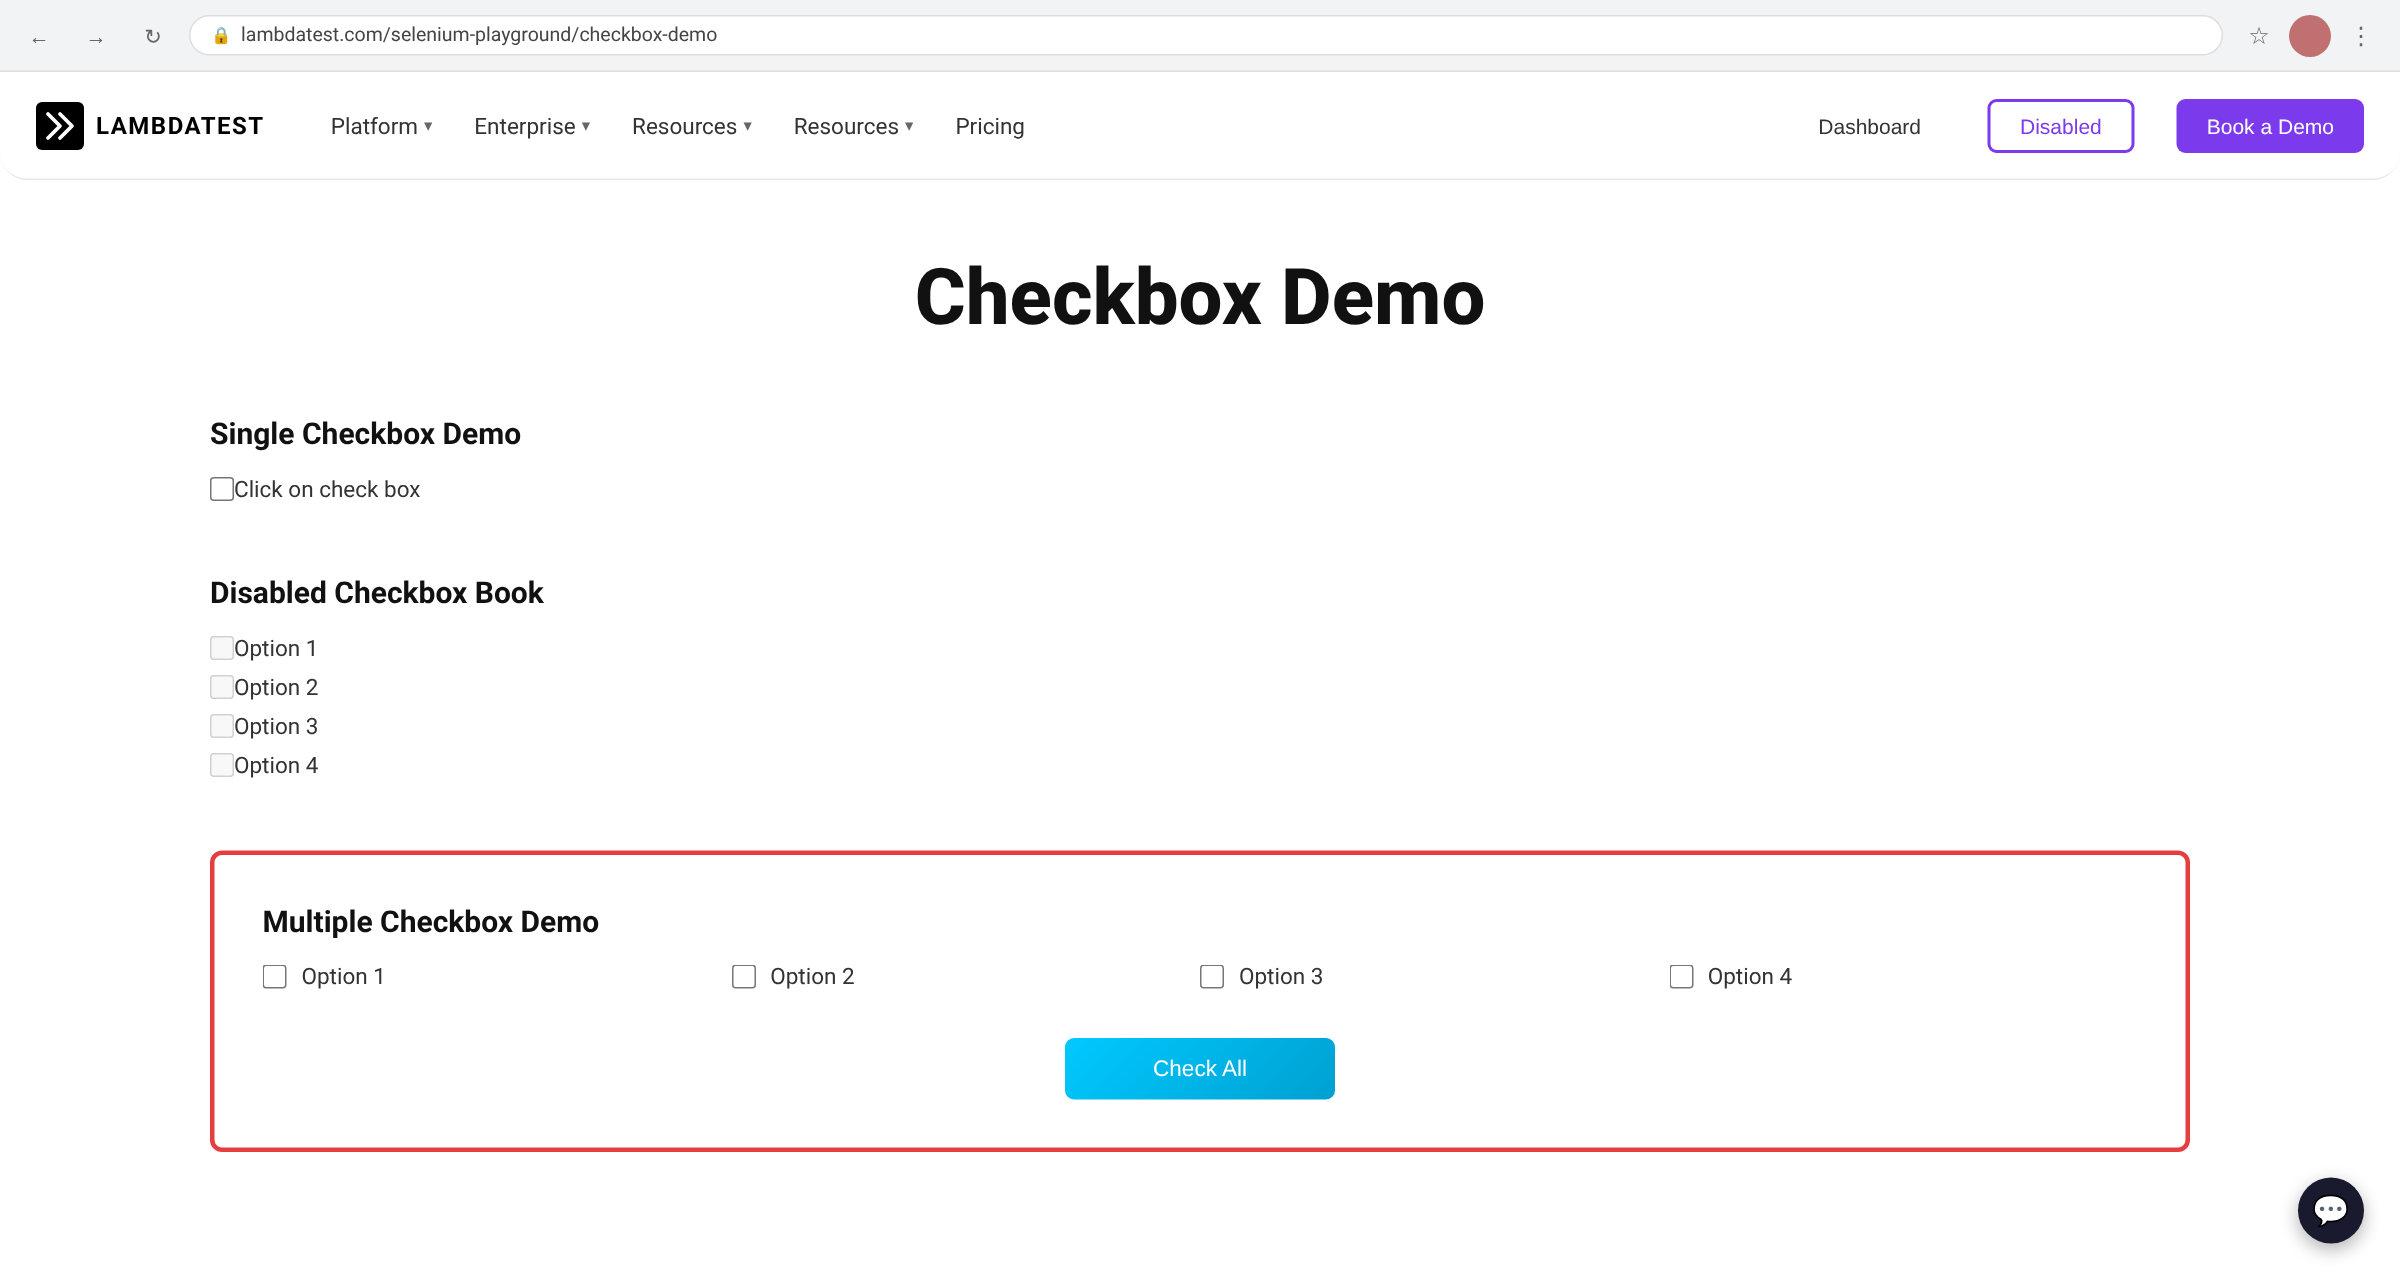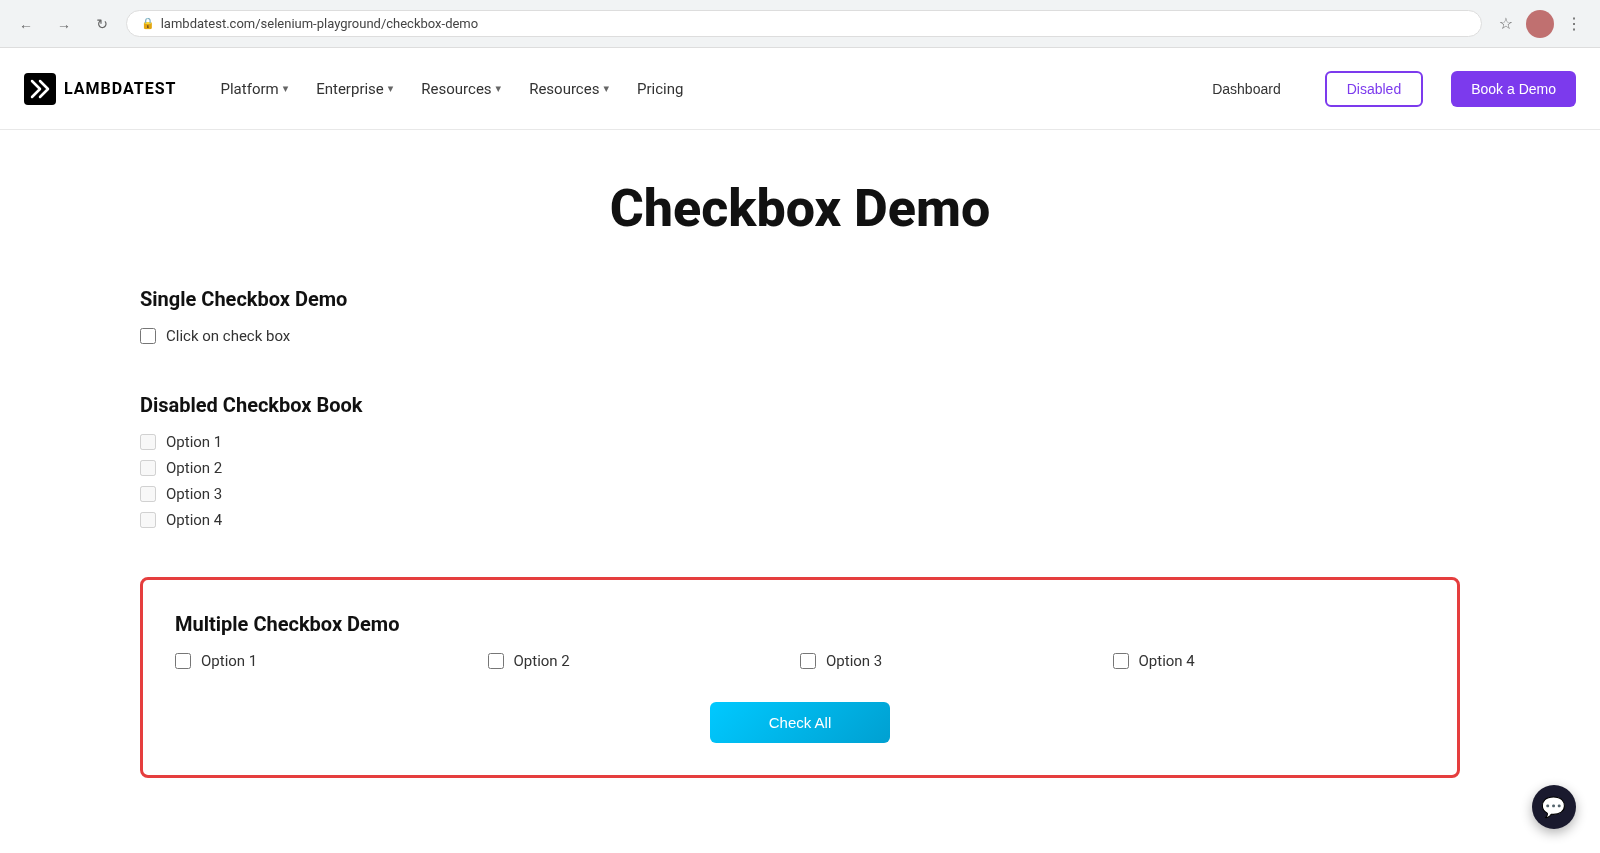--- a/index.html
+++ b/index.html
@@ -55,23 +55,24 @@
       background: #c07070;
       border: none;
       cursor: pointer;
     }
 
     
     .navbar {
       display: flex;
       align-items: center;
       padding: 0 24px;
-      height: 82px;
+      height: 72px;
       border-bottom: 1px solid #e8e8e8;
       gap: 32px;
+      border-radius: 18px;
     }
     .logo {
       display: flex;
       align-items: center;
       gap: 8px;
       font-weight: 700;
       font-size: 16px;
       text-transform: uppercase;
       letter-spacing: 1px;
       color: #000;
@@ -153,21 +154,20 @@
     }
     .section-title {
       font-size: 20px;
       font-weight: 700;
       color: #111;
       margin-bottom: 16px;
     }
     .checkbox-item {
       display: flex;
       align-items: center;
-      gap: 10px;
       margin-bottom: 8px;
       font-size: 15px;
       color: #333;
     }
     .checkbox-item input[type="checkbox"] {
       width: 16px;
       height: 16px;
       cursor: pointer;
       accent-color: #7c3aed;
     }

